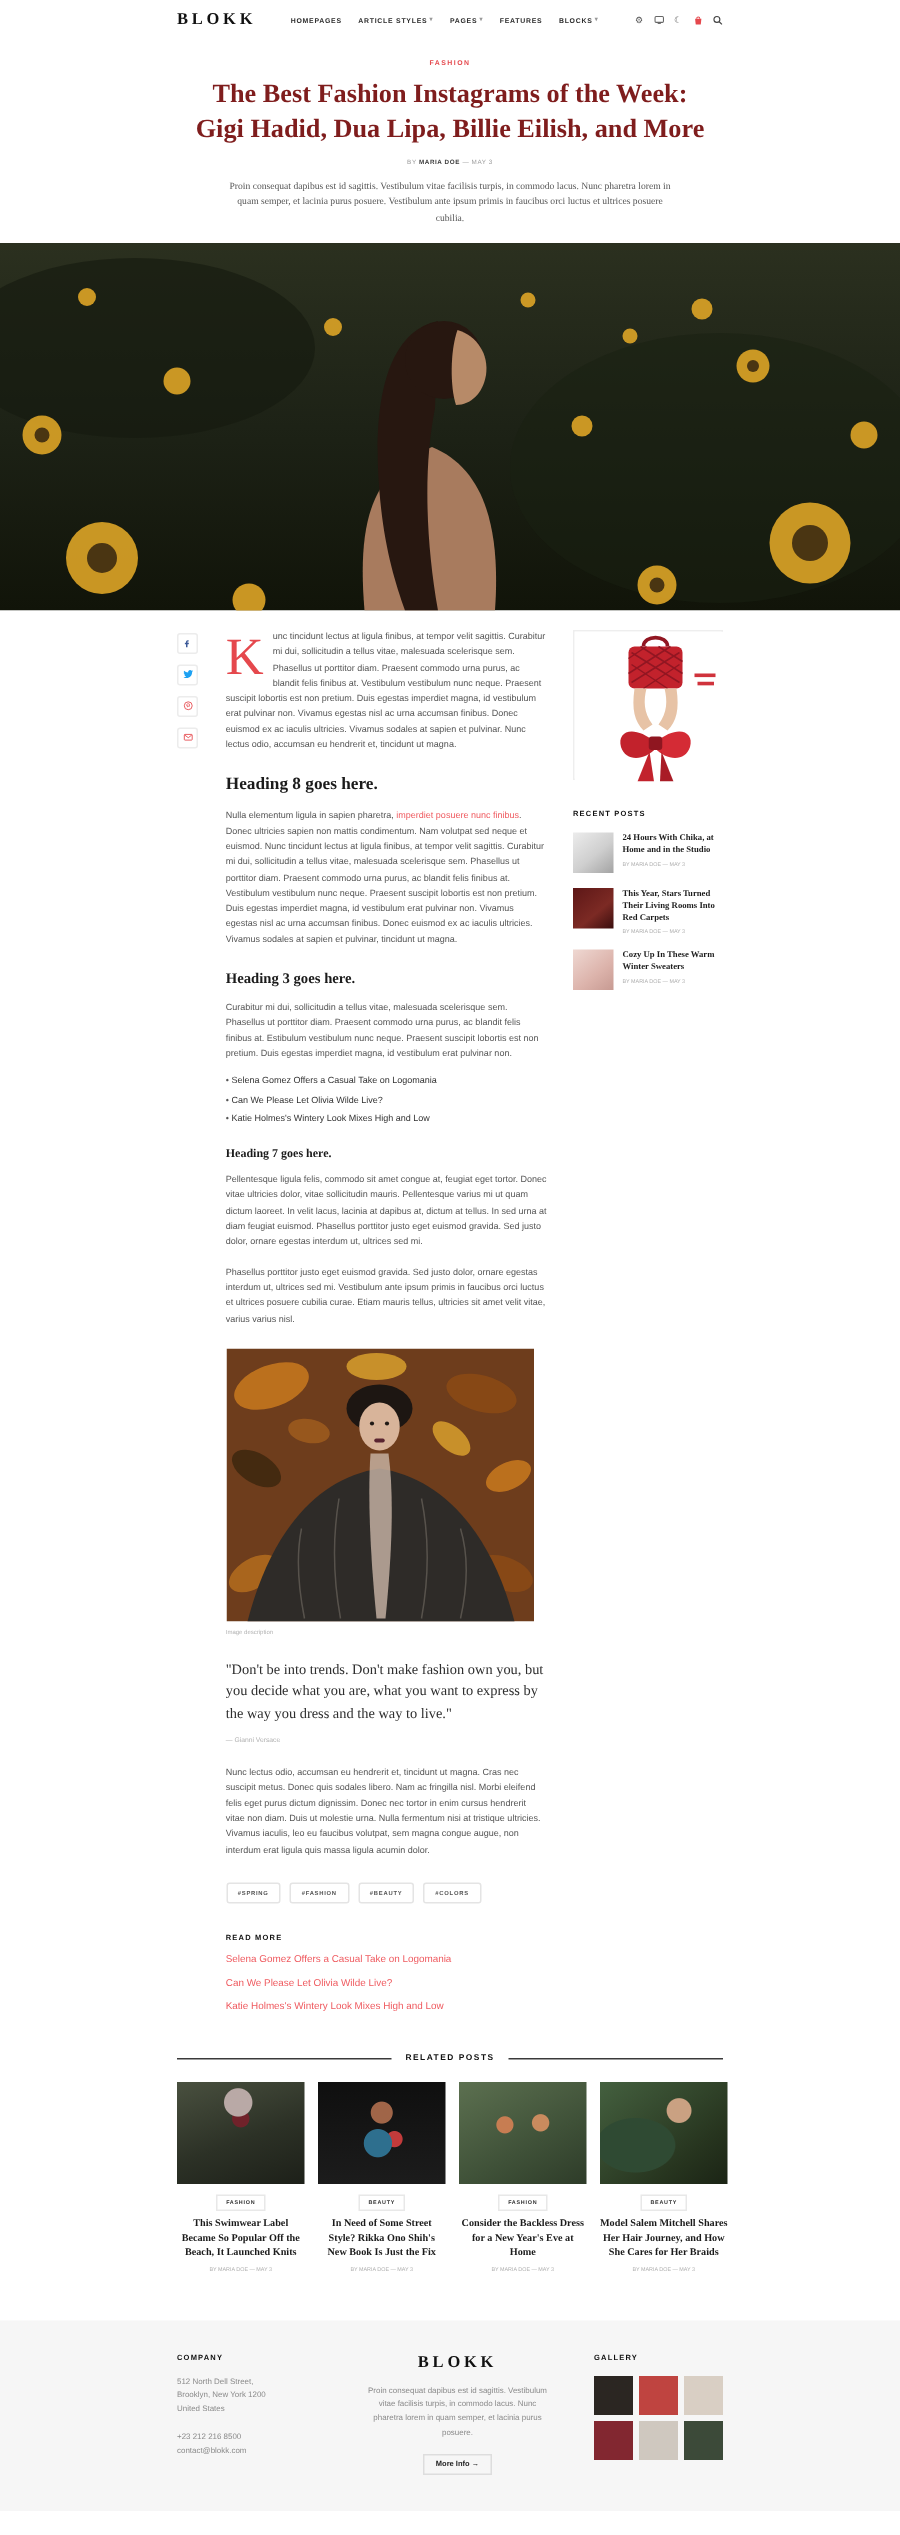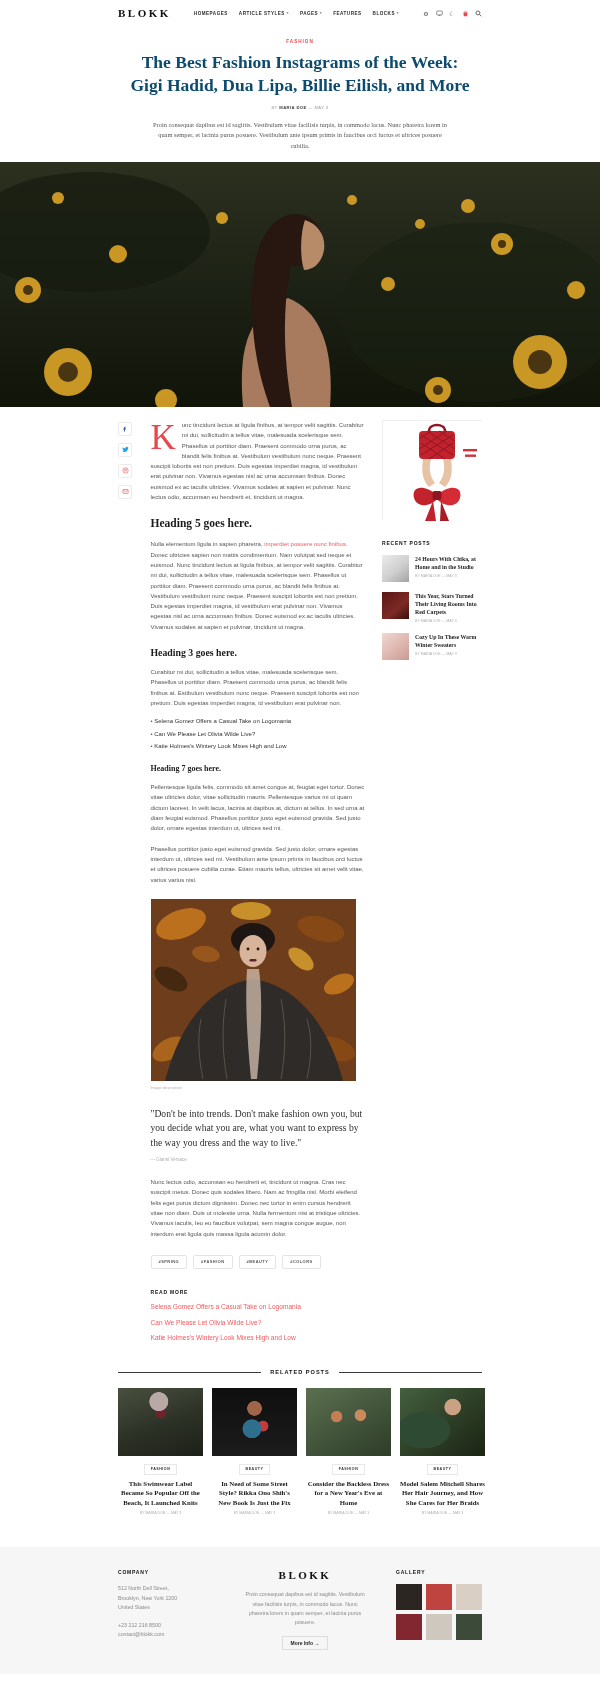--- a/index.html
+++ b/index.html
@@ -13,21 +13,21 @@
   .logo { font-family:"Liberation Serif",serif; font-weight:bold; font-size:11px; letter-spacing:2.5px; color:#111; }
   .nav { display:flex; gap:11px; align-items:center; }
   .nav-item { font-size:4.6px; font-weight:bold; letter-spacing:.5px; color:#2b2b2b; display:flex; align-items:center; gap:1.5px; cursor:pointer; }
   .caret { font-size:4px; color:#999; line-height:1; }
   .hicons { display:flex; gap:5px; align-items:center; }
   .hicon { width:8px; height:8px; display:flex; align-items:center; justify-content:center; font-size:6px; color:#555; cursor:pointer; }
 
   
   .article-head { text-align:center; padding-top:13px; }
   .cat-tag { color:#e5484d; font-size:4.6px; font-weight:bold; letter-spacing:1px; }
-  .post-title { font-family:"Liberation Serif",serif; font-weight:bold; font-size:17.5px; line-height:1.32; width:340px; margin:7px auto 0; color:#0c4a6e; }
+  .post-title { font-family:"Liberation Serif",serif; font-weight:bold; font-size:17.5px; line-height:1.32; width:340px; margin:7px auto 0; color:#7f1d1d; }
   .byline { font-size:4.2px; color:#9b9b9b; margin-top:8px; letter-spacing:.4px; }
   .byline b { color:#3c3c3c; }
   .intro { font-family:"Liberation Serif",serif; font-size:6.4px; line-height:1.6; color:#555; width:302px; margin:10px auto 0; }
 
   .hero { display:block; width:600px; height:245px; margin-top:11px; }
 
   
   .content-row { display:flex; justify-content:space-between; margin-top:13px; }
   .share-col { width:15px; display:flex; flex-direction:column; gap:7px; padding-top:2px; }
   .share-btn { width:14px; height:14px; border:.6px solid #ececec; border-radius:2px; background:#fff; display:flex; align-items:center; justify-content:center; cursor:pointer; }
@@ -230,21 +230,21 @@
       <svg width="7" height="7" viewBox="0 0 24 24">
           <rect x="3" y="5.5" width="18" height="13" rx="1.5" fill="none" stroke="#e5484d" stroke-width="2"></rect>
           <path d="M4 7l8 6 8-6" stroke="#e5484d" stroke-width="2" fill="none"></path>
         </svg>
     </span>
   </div>
 
   <div class="article-col">
     <p class="body-p"><span class="dropcap">K</span><span>unc tincidunt lectus at ligula finibus, at tempor velit sagittis. Curabitur mi dui, sollicitudin a tellus vitae, malesuada scelerisque sem. Phasellus ut porttitor diam. Praesent commodo urna purus, ac blandit felis finibus at. Vestibulum vestibulum nunc neque. Praesent suscipit lobortis est non pretium. Duis egestas imperdiet magna, id vestibulum erat pulvinar non. Vivamus egestas nisl ac urna accumsan finibus. Donec euismod ex ac iaculis ultricies. Vivamus sodales at sapien et pulvinar. Nunc lectus odio, accumsan eu hendrerit et, tincidunt ut magna.</span></p>
 
-    <h2 class="h2">Heading 5 goes here.</h2>
+    <h2 class="h2">Heading 8 goes here.</h2>
     <p class="body-p"><span>Nulla elementum ligula in sapien pharetra, </span><a class="inline-link">imperdiet posuere nunc finibus</a><span>. Donec ultricies sapien non mattis condimentum. Nam volutpat sed neque et euismod. Nunc tincidunt lectus at ligula finibus, at tempor velit sagittis. Curabitur mi dui, sollicitudin a tellus vitae, malesuada scelerisque sem. Phasellus ut porttitor diam. Praesent commodo urna purus, ac blandit felis finibus at. Vestibulum vestibulum nunc neque. Praesent suscipit lobortis est non pretium. Duis egestas imperdiet magna, id vestibulum erat pulvinar non. Vivamus egestas nisl ac urna accumsan finibus. Donec euismod ex ac iaculis ultricies. Vivamus sodales at sapien et pulvinar, tincidunt ut magna.</span></p>
 
     <h3 class="h3">Heading 3 goes here.</h3>
     <p class="body-p">Curabitur mi dui, sollicitudin a tellus vitae, malesuada scelerisque sem. Phasellus ut porttitor diam. Praesent commodo urna purus, ac blandit felis finibus at. Estibulum vestibulum nunc neque. Praesent suscipit lobortis est non pretium. Duis egestas imperdiet magna, id vestibulum erat pulvinar non.</p>
 
     <ul class="linklist">
       <li>Selena Gomez Offers a Casual Take on Logomania</li>
       <li>Can We Please Let Olivia Wilde Live?</li>
       <li>Katie Holmes's Wintery Look Mixes High and Low</li>
     </ul>

